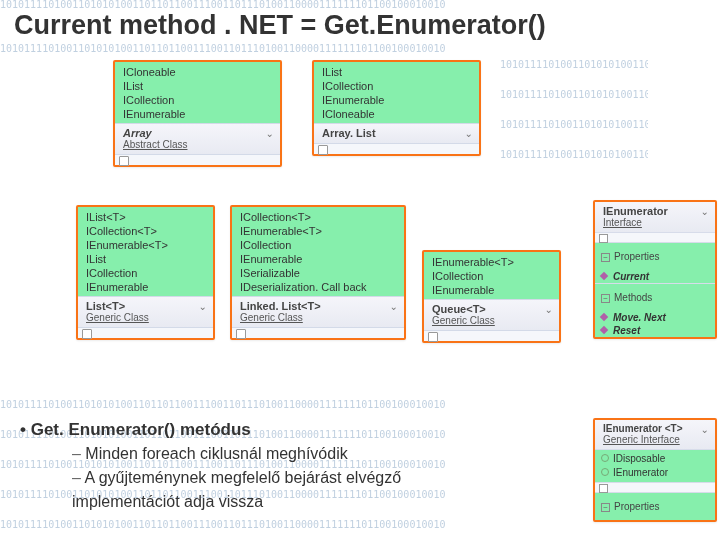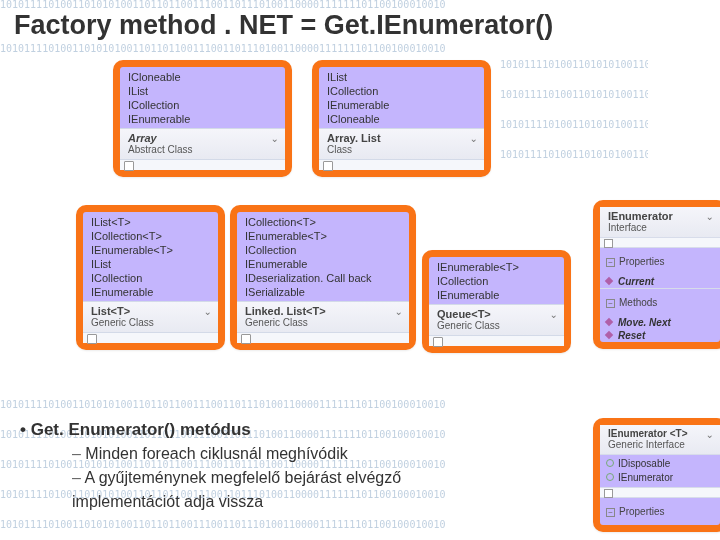--- a/index.html
+++ b/index.html
@@ -1,24 +1,24 @@
 <!DOCTYPE html>
 <html><head>
 <meta charset="utf-8">
 <style>
 html,body{margin:0;padding:0;width:720px;height:540px;overflow:hidden;font-family:"Segoe UI",Tahoma,Arial,sans-serif;background:#fff;}
 .stage{position:relative;width:648px;height:540px;}
 .binbg{position:absolute;left:0;right:0;font-family:monospace;font-size:10px;color:#c0d0e0;letter-spacing:0;white-space:nowrap;overflow:hidden;line-height:10px;}
 .title{position:absolute;left:14px;top:10px;font-size:27px;font-weight:700;color:#333;z-index:10;}
-.box{position:absolute;border:7px solid #f97316;background:#c4b5fd;border-radius:10px;box-shadow:0 1px 2px rgba(0,0,0,0.08);font-size:11px;z-index:5;}
+.box{position:absolute;border:2px solid #f97316;background:#86efac;border-radius:2px;box-shadow:0 1px 2px rgba(0,0,0,0.08);font-size:11px;z-index:5;}
 .box .ifaces{padding:3px 8px 2px 8px;color:#333;line-height:14px;}
 .box .iftxt{white-space:nowrap;}
 .box .namebar{background:linear-gradient(#f5f5fa,#e8eaf2);border-top:1px solid #d3dae8;padding:3px 8px 4px 8px;position:relative;}
 .box .cname{font-weight:700;color:#444;font-style:italic;}
-.box .ckind{font-size:10px;color:#555;}
+.box .ckind{font-size:10px;color:#555;text-decoration:underline;}
 .box .chev{position:absolute;right:6px;top:4px;font-size:10px;color:#777;}
 .box .exp{border-top:1px solid #d3dae8;height:10px;background:#f5f7fb;position:relative;}
 .box .exp::before{content:"";position:absolute;left:4px;top:1px;width:8px;height:8px;border:1px solid #999;background:#fff;border-radius:1px;}
 .enumbox .sec{border-top:1px solid #d7dcea;padding:8px 6px;font-size:10px;color:#444;}
 .enumbox .sec .mn{display:inline-block;width:7px;height:7px;border:1px solid #888;text-align:center;line-height:7px;font-size:8px;margin-right:4px;color:#666;}
 .enumbox .itm{padding:1px 6px 1px 18px;font-size:10px;color:#333;position:relative;font-style:italic;font-weight:700;}
 .enumbox .itm::before{content:"";position:absolute;left:6px;top:3px;width:6px;height:6px;background:#b05fa8;transform:rotate(45deg);}
 .enumbox .exp2{border-top:1px solid #d7dcea;height:9px;background:#f5f7fb;position:relative;}
 .enumbox .exp2::before{content:"";position:absolute;left:4px;top:1px;width:7px;height:7px;border:1px solid #999;background:#fff;}
 .bullets{position:absolute;left:20px;top:418px;right:150px;font-size:17px;color:#333;z-index:10;line-height:24px;}
@@ -36,21 +36,21 @@
 <div class="binbg" style="top:400px">10101111010011010101001101101100111001101110100110000111111101100100010010</div>
 <div class="binbg" style="top:430px">10101111010011010101001101101100111001101110100110000111111101100100010010</div>
 <div class="binbg" style="top:460px">10101111010011010101001101101100111001101110100110000111111101100100010010</div>
 <div class="binbg" style="top:490px">10101111010011010101001101101100111001101110100110000111111101100100010010</div>
 <div class="binbg" style="top:520px">10101111010011010101001101101100111001101110100110000111111101100100010010</div>
 <div class="binbg" style="top:60px;left:500px">10101111010011010101001101101100111001101110100110000111111101100100010010</div>
 <div class="binbg" style="top:90px;left:500px">10101111010011010101001101101100111001101110100110000111111101100100010010</div>
 <div class="binbg" style="top:120px;left:500px">10101111010011010101001101101100111001101110100110000111111101100100010010</div>
 <div class="binbg" style="top:150px;left:500px">10101111010011010101001101101100111001101110100110000111111101100100010010</div>
 
-<div class="title">Factory method . NET  =  Get.IEnumerator()</div>
+<div class="title">Current method . NET  =  Get.Enumerator()</div>
 
 <div class="box" style="left:113px;top:60px;width:165px">
   <div class="ifaces">
     <div class="iftxt">ICloneable</div>
     <div class="iftxt">IList</div>
     <div class="iftxt">ICollection</div>
     <div class="iftxt">IEnumerable</div>
   </div>
   <div class="namebar">
     <div class="cname">Array</div>
@@ -62,21 +62,20 @@
 
 <div class="box" style="left:312px;top:60px;width:165px">
   <div class="ifaces">
     <div class="iftxt">IList</div>
     <div class="iftxt">ICollection</div>
     <div class="iftxt">IEnumerable</div>
     <div class="iftxt">ICloneable</div>
   </div>
   <div class="namebar">
     <div class="cname" style="font-style:normal">Array. List</div>
-    <div class="ckind">Class</div>
     <span class="chev">⌄</span>
   </div>
   <div class="exp"></div>
 </div>
 
 <div class="box" style="left:76px;top:205px;width:135px">
   <div class="ifaces">
     <div class="iftxt">IList&lt;T&gt;</div>
     <div class="iftxt">ICollection&lt;T&gt;</div>
     <div class="iftxt">IEnumerable&lt;T&gt;</div>
@@ -91,22 +90,22 @@
   </div>
   <div class="exp"></div>
 </div>
 
 <div class="box" style="left:230px;top:205px;width:172px">
   <div class="ifaces">
     <div class="iftxt">ICollection&lt;T&gt;</div>
     <div class="iftxt">IEnumerable&lt;T&gt;</div>
     <div class="iftxt">ICollection</div>
     <div class="iftxt">IEnumerable</div>
+    <div class="iftxt">ISerializable</div>
     <div class="iftxt">IDeserialization. Call back</div>
-    <div class="iftxt">ISerializable</div>
   </div>
   <div class="namebar">
     <div class="cname" style="font-style:normal">Linked. List&lt;T&gt;</div>
     <div class="ckind">Generic Class</div>
     <span class="chev">⌄</span>
   </div>
   <div class="exp"></div>
 </div>
 
 <div class="box" style="left:422px;top:250px;width:135px">

